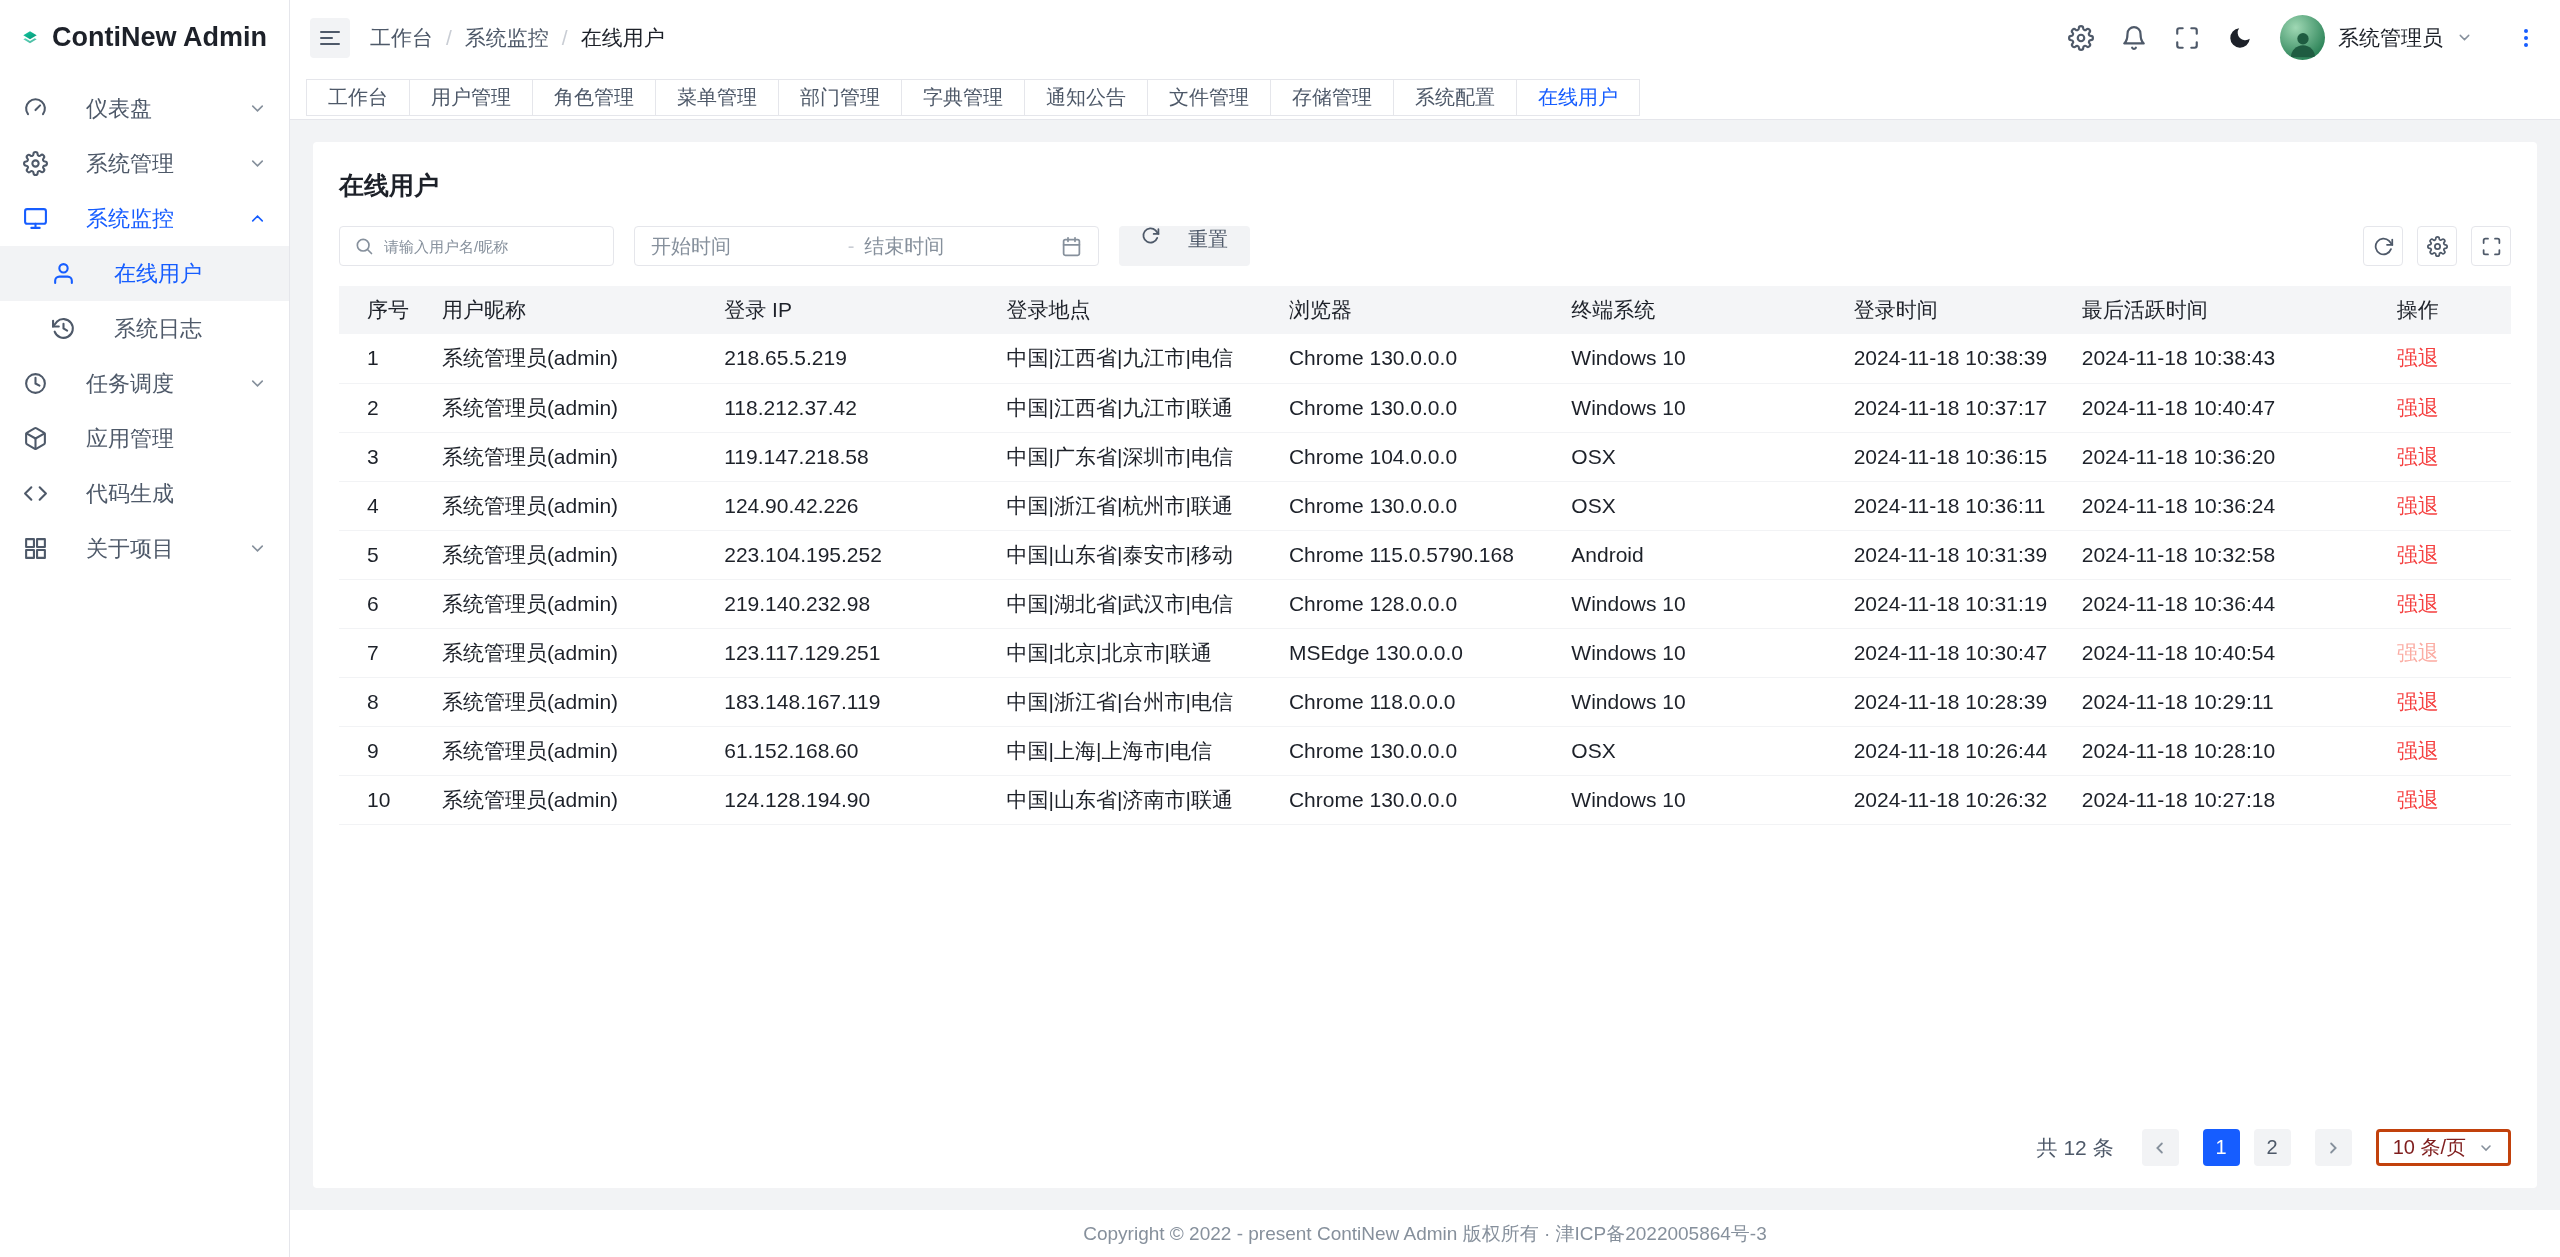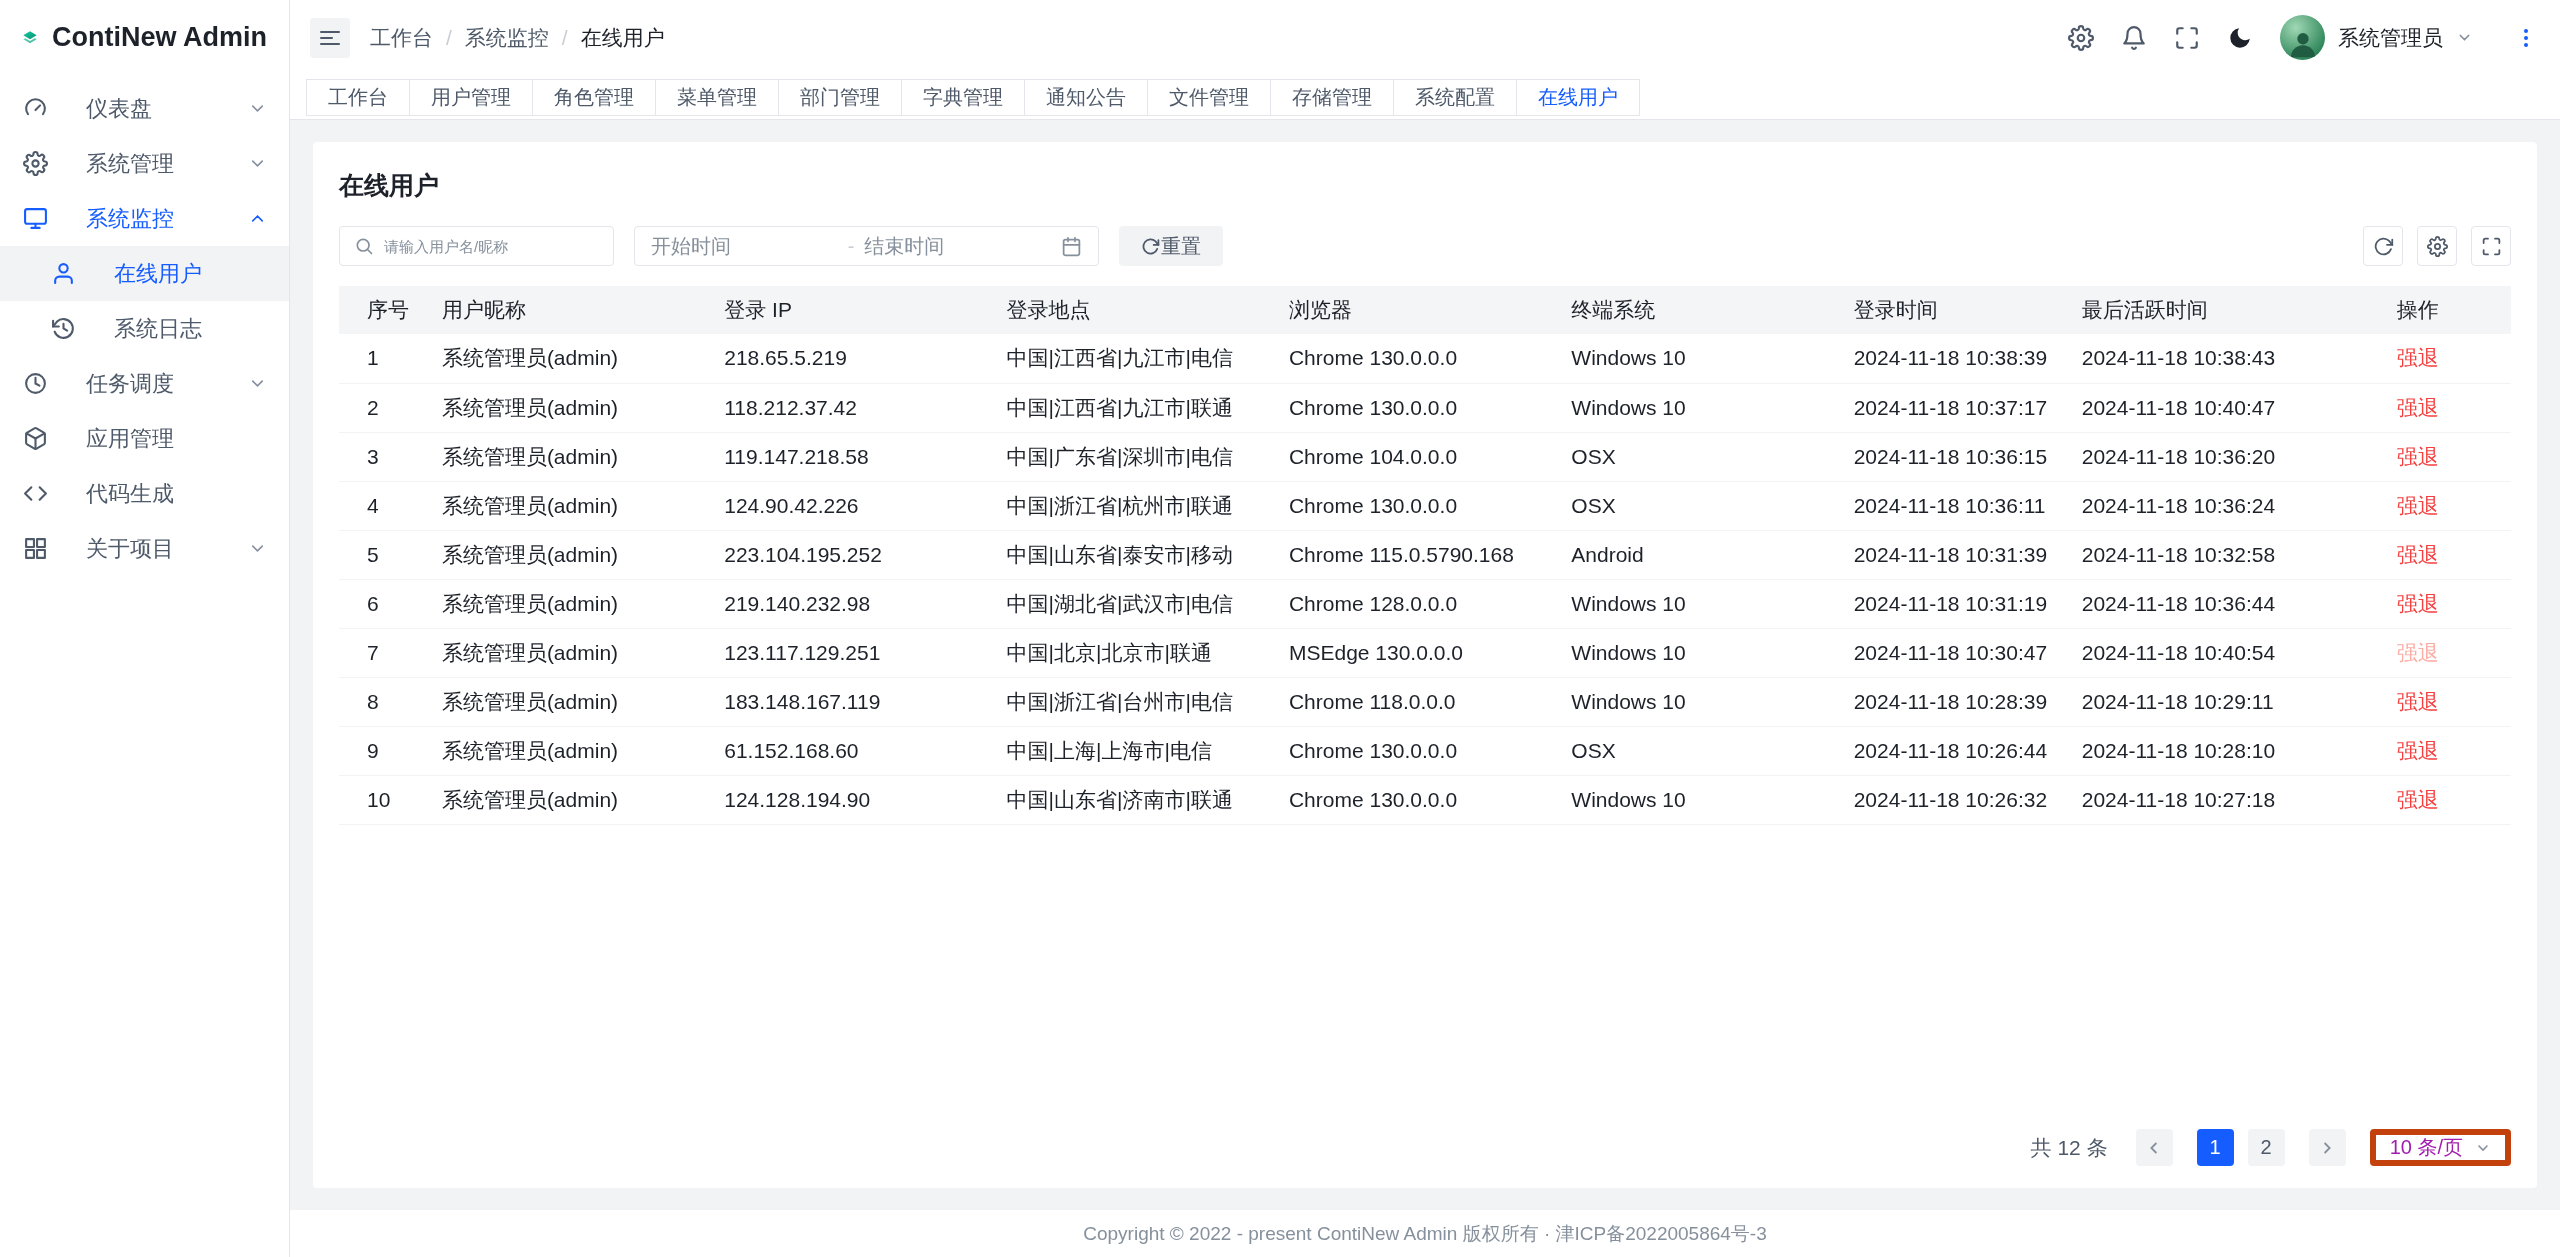--- a/index.html
+++ b/index.html
@@ -57,21 +57,21 @@
 
   .toolbar { display:flex; align-items:center; gap:20px; margin-bottom:20px; }
   .search-box { width:275px; height:40px; border:1px solid #e5e6eb; border-radius:4px; display:flex; align-items:center; padding:0 14px; gap:10px; color:#86909c; background:#fff; }
   .search-box svg { width:20px; height:20px; flex-shrink:0; }
   .search-box input { border:none; outline:none; flex:1; min-width:0; font-size:15px; color:#1d2129; background:transparent; }
   input::placeholder { color:#86909c; }
   .date-range { width:465px; height:40px; border:1px solid #e5e6eb; border-radius:4px; display:flex; align-items:center; padding:0 16px; gap:10px; background:#fff; color:#86909c; }
   .date-range input { border:none; outline:none; flex:1; min-width:0; font-size:20px; color:#1d2129; background:transparent; }
   .date-range .dr-sep { color:#c9cdd4; font-size:20px; }
   .date-range svg { width:21px; height:21px; flex-shrink:0; }
-  .btn-secondary { height:40px; padding:0 22px; background:#f2f3f5; border:none; border-radius:4px; color:#4e5969; font-size:20px; display:flex; align-items:center; gap:1px; cursor:pointer; white-space:nowrap; }
+  .btn-secondary { height:40px; padding:0 22px; background:#f2f3f5; border:none; border-radius:4px; color:#4e5969; font-size:20px; display:flex; gap:28px; cursor:pointer; white-space:nowrap; }
   .btn-secondary svg { width:19px; height:19px; }
   .toolbar-right { margin-left:auto; display:flex; gap:14px; }
   .tool-btn { width:40px; height:40px; border:1px solid #e5e6eb; background:#fff; border-radius:4px; color:#4e5969; display:flex; align-items:center; justify-content:center; cursor:pointer; }
   .tool-btn svg { width:21px; height:21px; }
 
   table { width:100%; border-collapse:collapse; table-layout:fixed; font-size:21px; }
   thead th { background:#f4f5f7; height:48px; text-align:left; font-weight:500; color:#1d2129; padding:0 16px; white-space:nowrap; overflow:hidden; }
   tbody td { height:49px; border-bottom:1px solid #f2f3f5; padding:0 16px; color:#1d2129; white-space:nowrap; overflow:hidden; text-overflow:ellipsis; }
   thead th:first-child, tbody td:first-child { padding-left:28px; }
   .link-danger { color:#f53f3f; cursor:pointer; }
@@ -79,21 +79,21 @@
 
   .spacer { flex:1; }
 
   .pagination { display:flex; align-items:center; justify-content:flex-end; gap:24px; padding-top:18px; font-size:21px; color:#4e5969; }
   .pg-total { margin-right:4px; white-space:nowrap; }
   .page-list { display:flex; gap:14px; }
   .pg-btn { min-width:37px; height:37px; border:none; background:#f2f3f5; border-radius:4px; color:#4e5969; font-size:20px; display:flex; align-items:center; justify-content:center; cursor:pointer; }
   .pg-btn.active { background:#165dff; color:#fff; }
   .pg-btn.nav { color:#86909c; }
   .pg-btn.nav svg { width:18px; height:18px; }
-  .page-size { height:37px; border:6px solid #c2410c; border-radius:4px; background:#fff; display:flex; align-items:center; gap:12px; padding:0 14px; font-size:20px; color:#a21caf; cursor:pointer; white-space:nowrap; }
+  .page-size { height:37px; border:3px solid #c2410c; border-radius:4px; background:#fff; display:flex; align-items:center; gap:12px; padding:0 14px; font-size:20px; color:#7f1d1d; cursor:pointer; white-space:nowrap; }
   .page-size svg { width:16px; height:16px; color:#86909c; }
 
   .footer { height:47px; background:#fff; display:flex; align-items:center; justify-content:center; font-size:19px; color:#86909c; flex-shrink:0; }
 </style>
 </head>
 <body>
 
 <div class="app">
 
   <aside class="sidebar">

